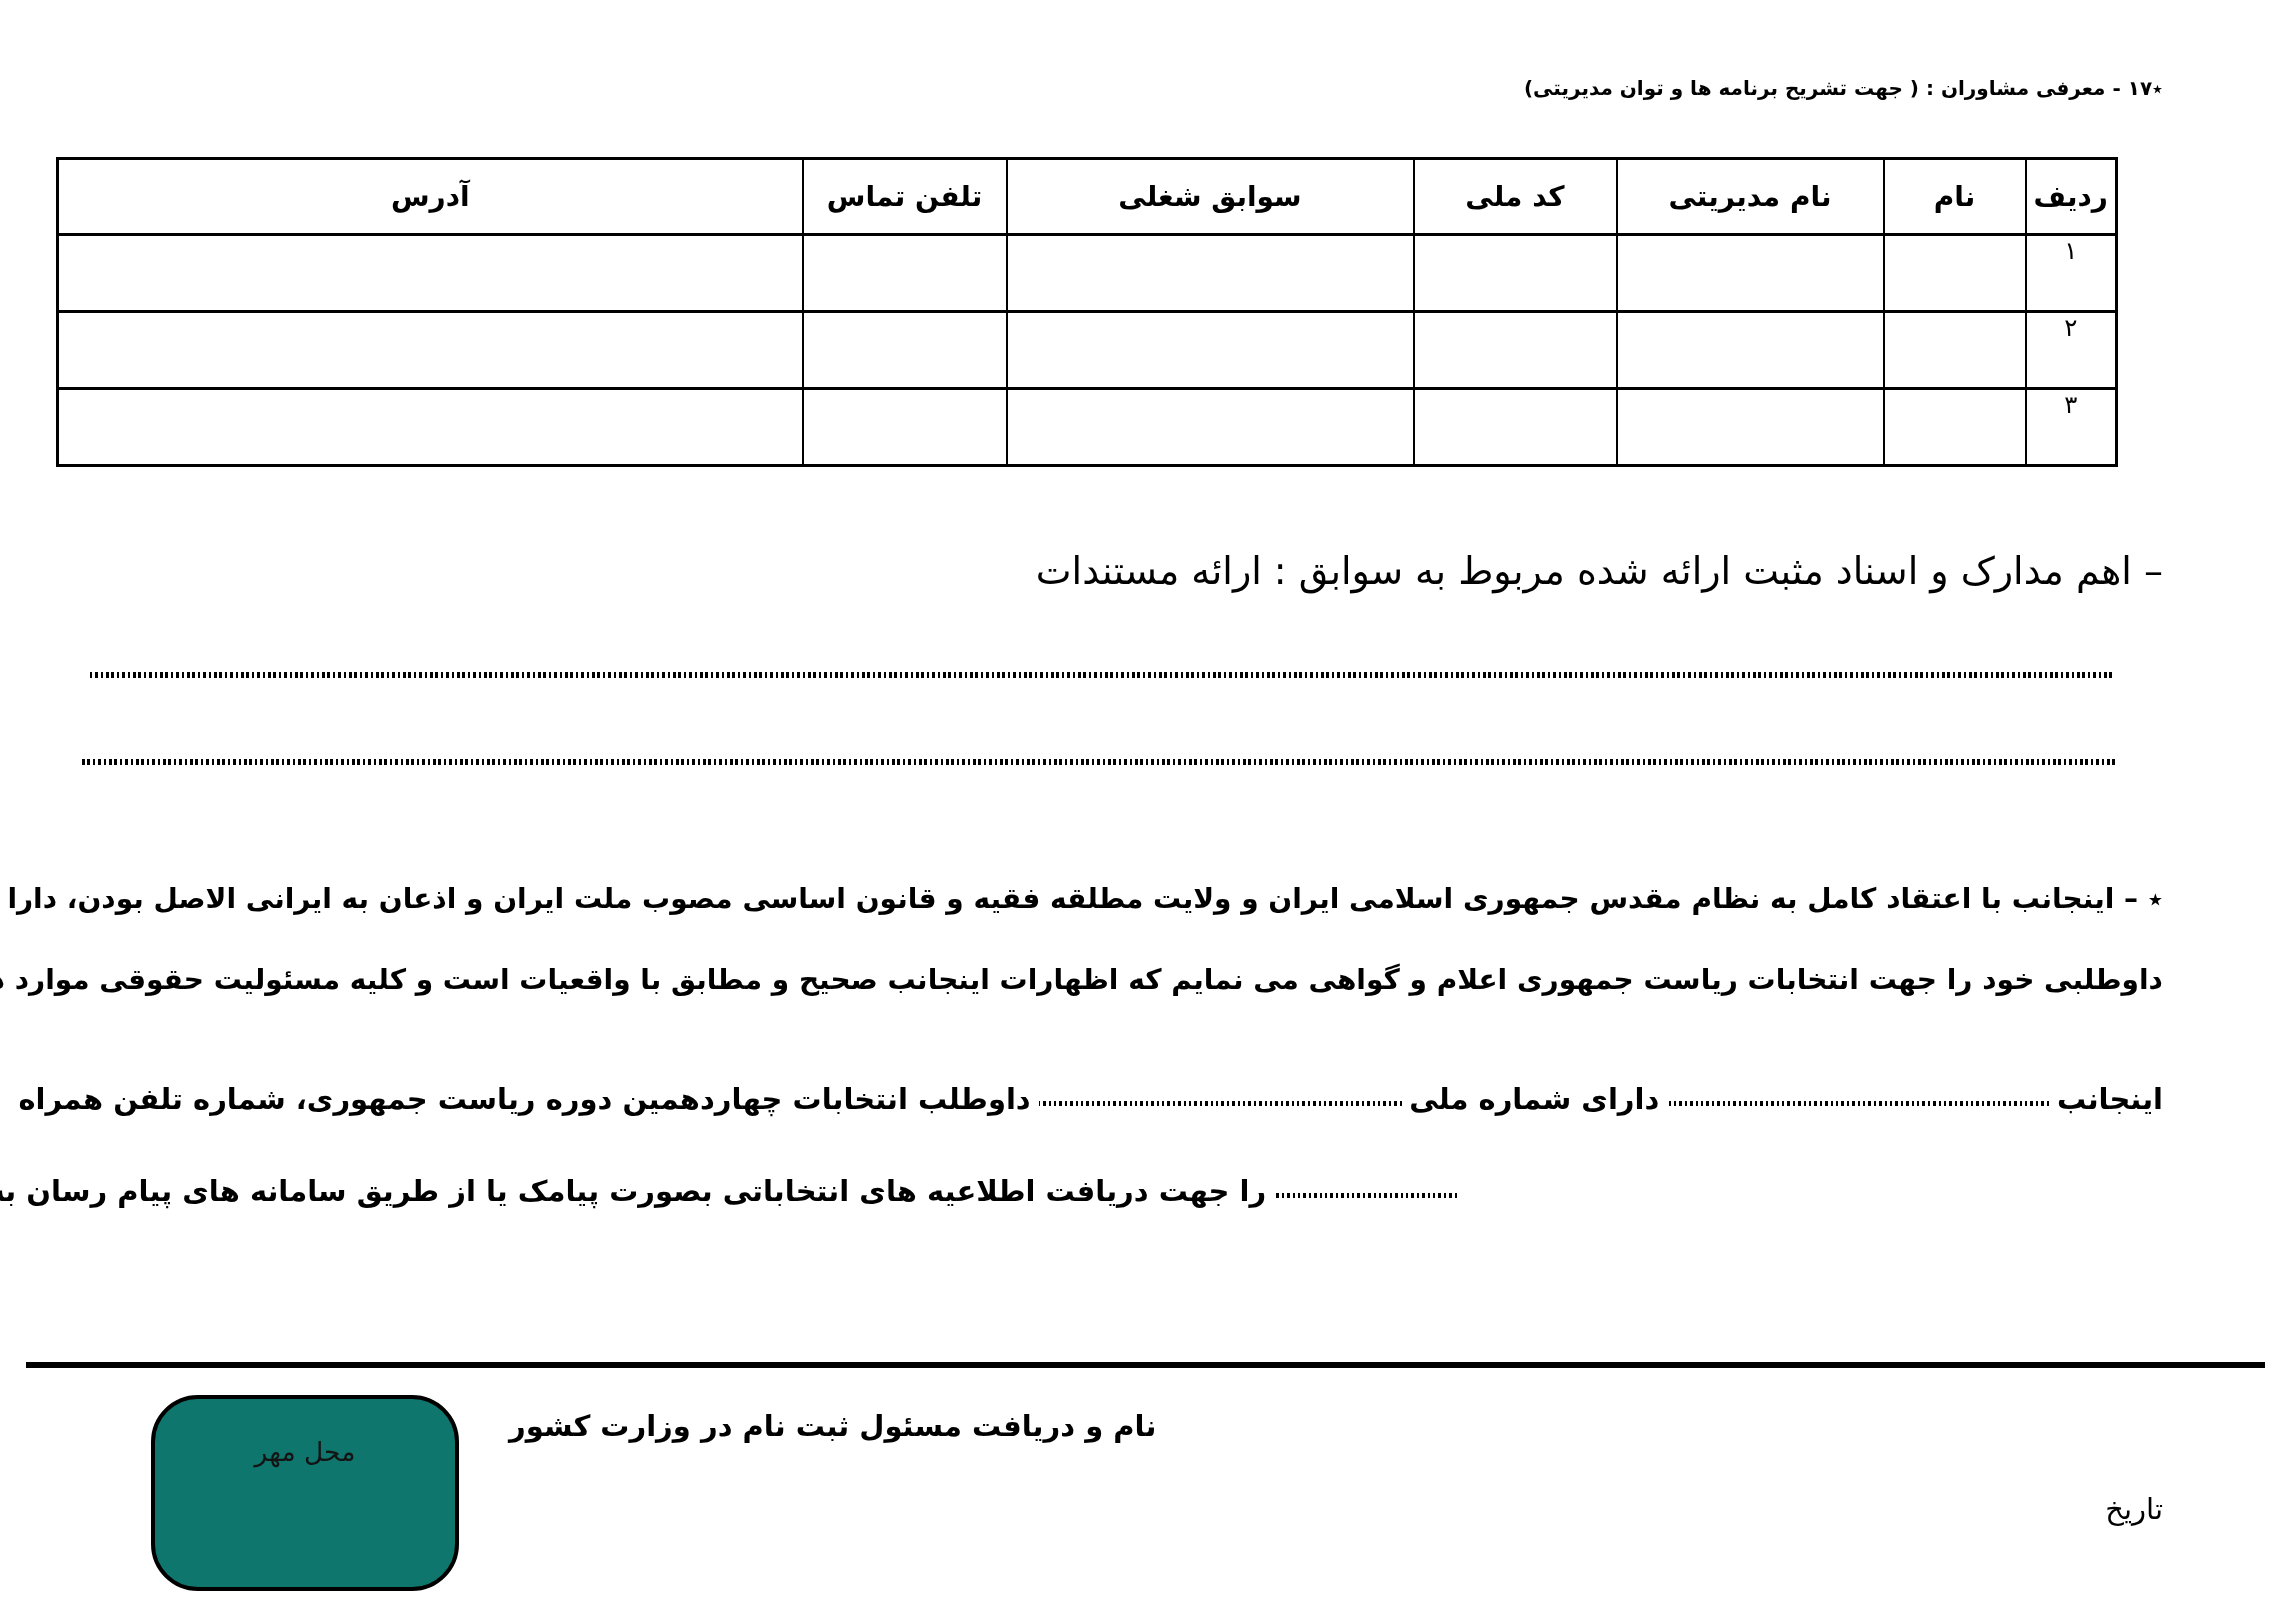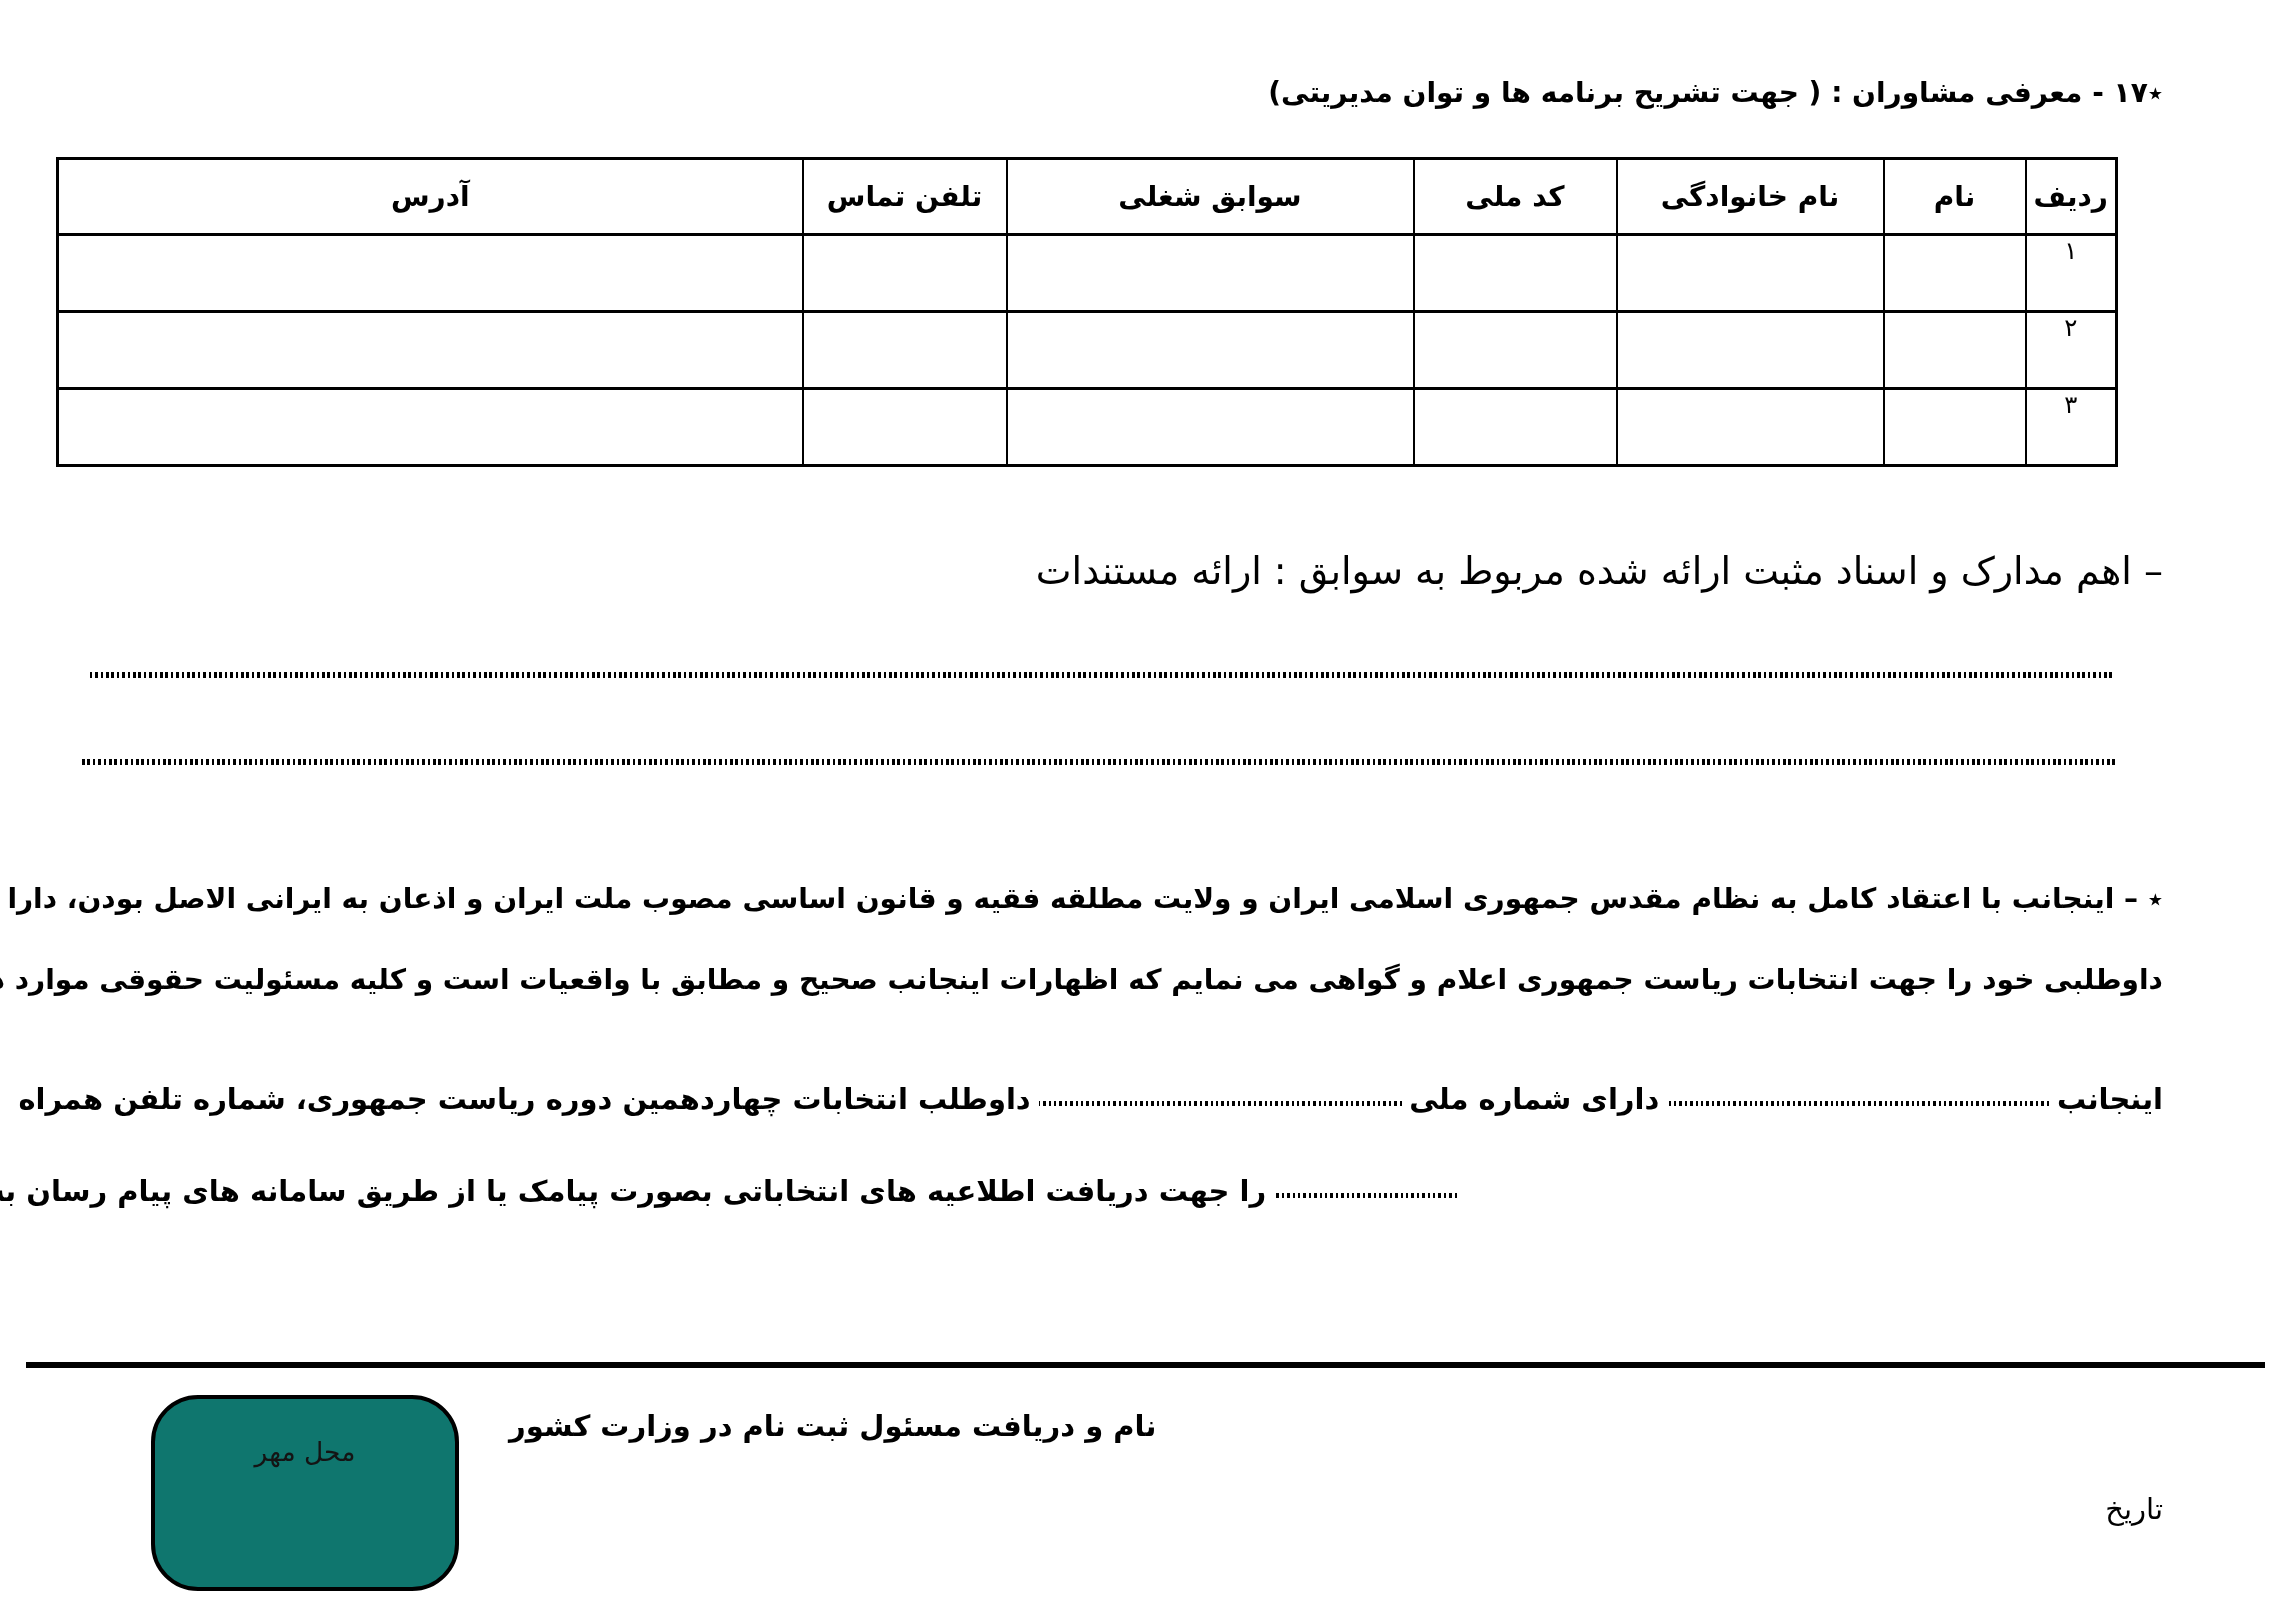--- a/index.html
+++ b/index.html
@@ -9,21 +9,21 @@
     margin:0 auto;
     background:#ffffff;
     font-family:"DejaVu Sans", sans-serif;
     direction:rtl;
     color:#000;
     overflow:hidden;
   }
 
   .title {
     position:absolute; top:76px; right:129px;
-    font-size:28px; font-weight:bold; white-space:nowrap;
+    font-size:20px; font-weight:bold; white-space:nowrap;
   }
 
   table.advisors {
     position:absolute; top:157px; right:174px;
     width:2058px;
     border-collapse:collapse; table-layout:fixed;
     border:3.9px solid #000;
   }
   table.advisors th, table.advisors td {
     border-left:2px solid #000;
@@ -115,21 +115,21 @@
       <col style="width:267px">
       <col style="width:203px">
       <col style="width:407px">
       <col style="width:204px">
       <col style="width:745px">
     </colgroup>
     <thead>
       <tr>
         <th>ردیف</th>
         <th>نام</th>
-        <th>نام خانوادگی</th>
+        <th>نام مدیریتی</th>
         <th>کد ملی</th>
         <th>سوابق شغلی</th>
         <th>تلفن تماس</th>
         <th>آدرس</th>
       </tr>
     </thead>
     <tbody>
       <tr>
         <td class="rowno">۱</td>
         <td></td>

